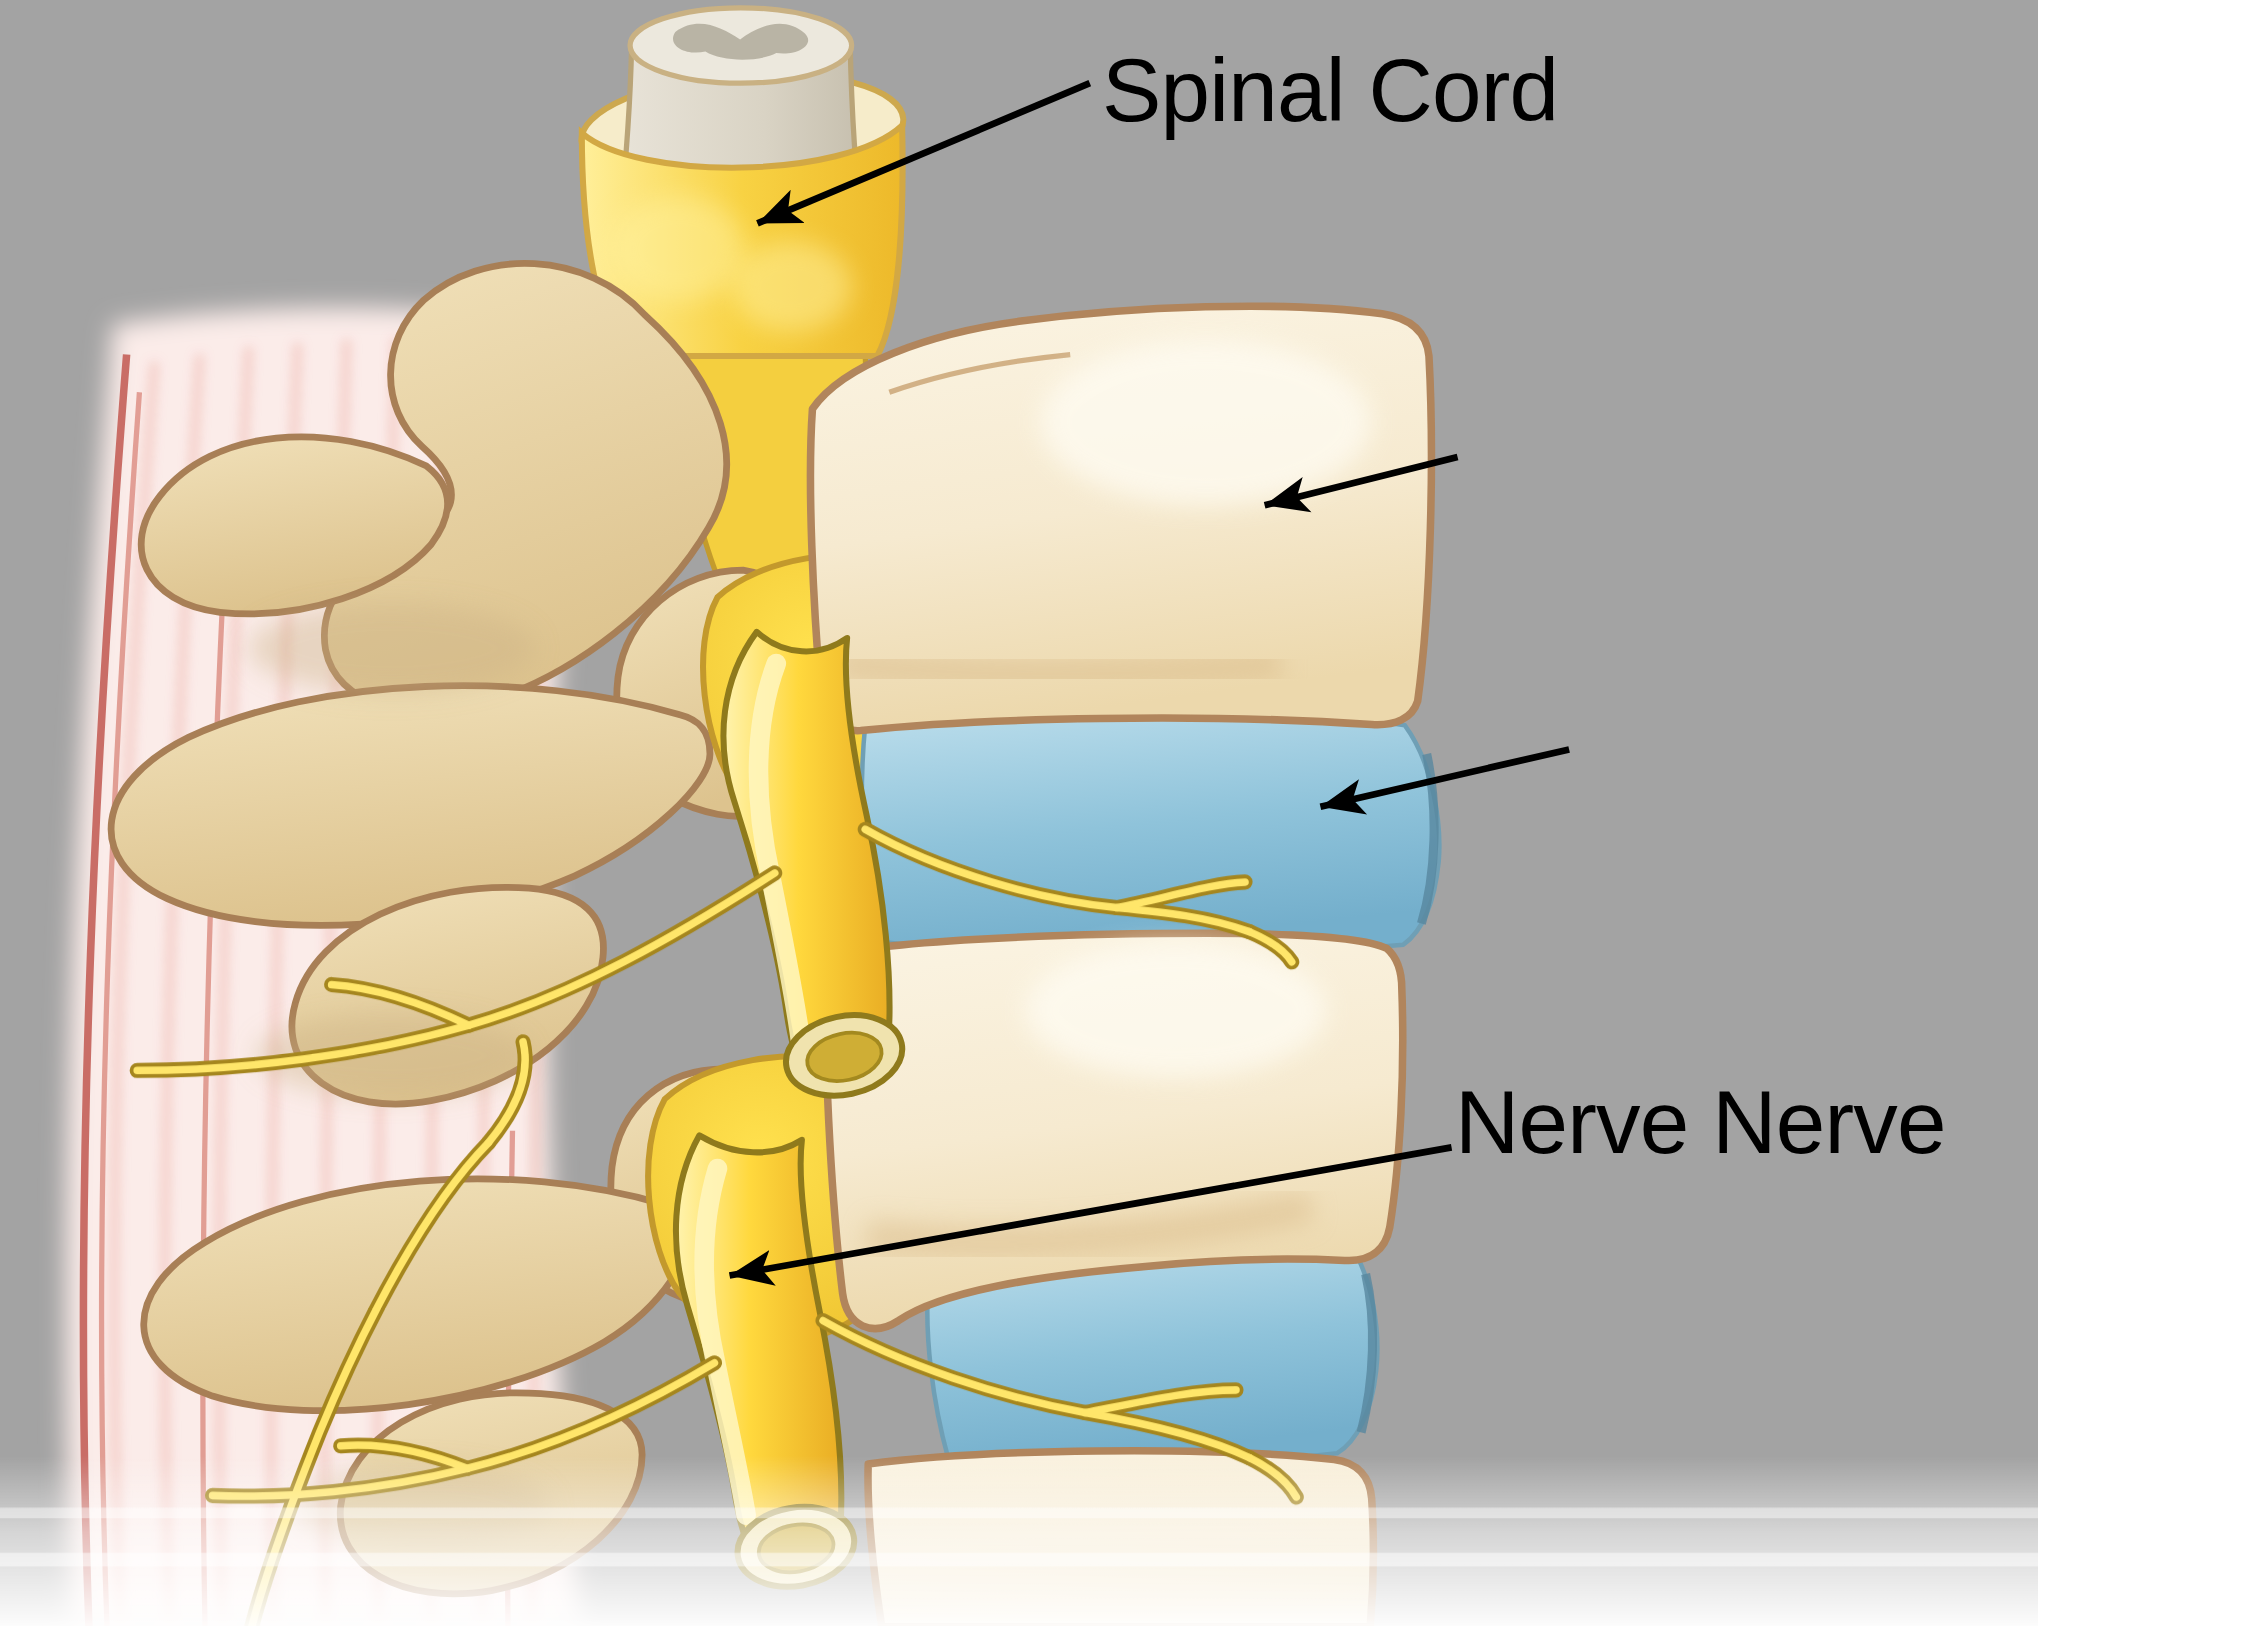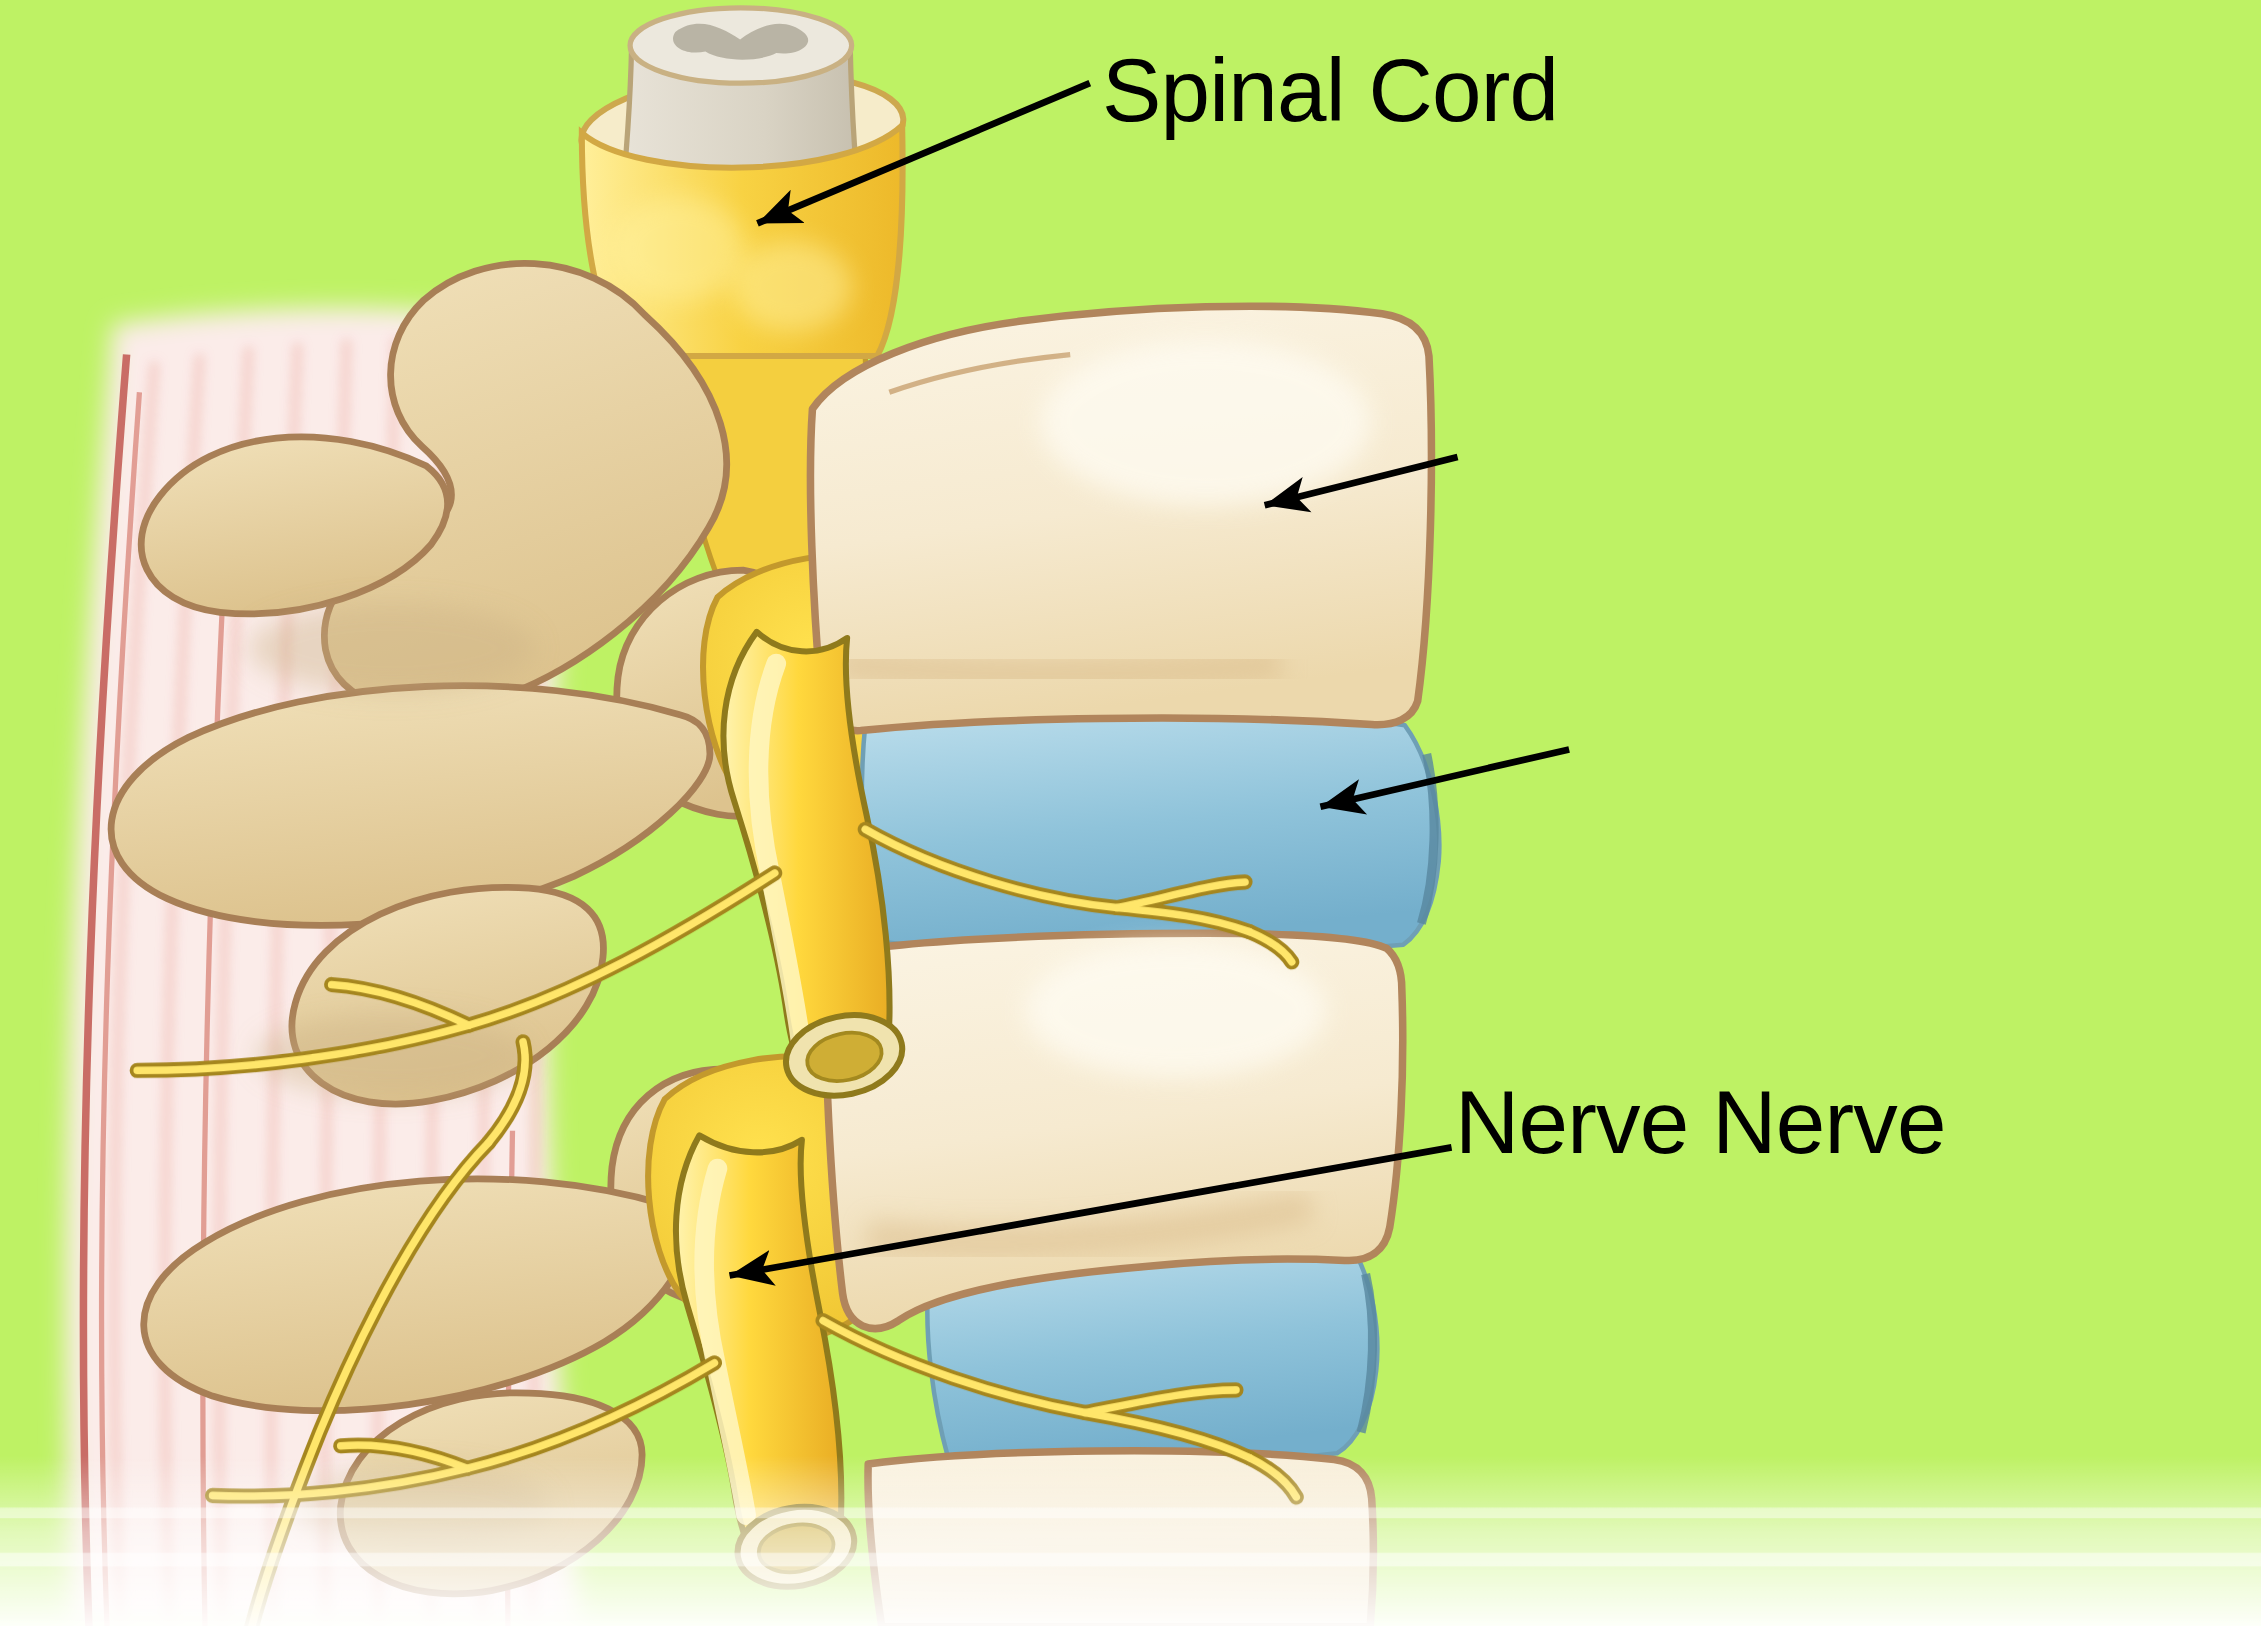--- a/index.html
+++ b/index.html
@@ -1,19 +1,19 @@
 <!DOCTYPE html>
 <html style="font-size:12px"><head>
 <meta charset="utf-8">
 <style>
   html,body{margin:0;padding:0;background:#fff;}
   .stage{
     position:relative;
-    width:2261px;height:1627px;
-    background:#bef264;
+    width:2038px;height:1627px;
+    background:#a3a3a3;
     overflow:hidden;
     font-family:"Liberation Sans", sans-serif;
   }
   .stage svg{position:absolute;left:0;top:0;}
   .lbl{
     position:absolute;
     font-size:89px;
     line-height:1.05;
     letter-spacing:-0.8px;
     color:#000;

